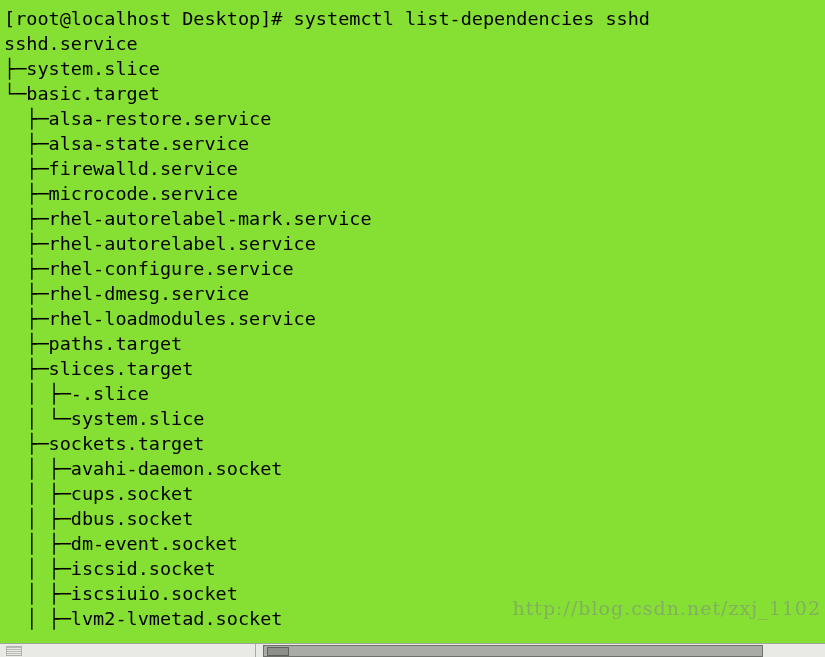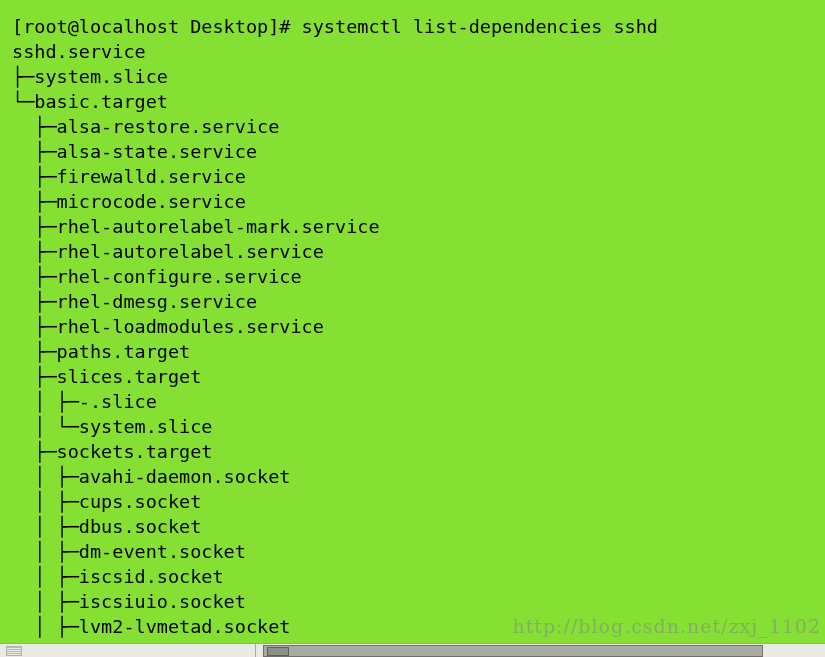--- a/index.html
+++ b/index.html
@@ -29,40 +29,40 @@
     height: 643px;
     background: #85e033;
     overflow: hidden;
   }
 
   #term-output {
     position: absolute;
     left: 0;
     top: 0;
     padding: 2px 0 0 0;
-    margin: 12px;
+    margin: 4px;
     font-family: "DejaVu Sans Mono", "Liberation Mono", monospace;
     font-size: 18.5px;
     line-height: 25px;
     color: #000000;
     white-space: pre;
     letter-spacing: 0px;
   }
 
   .term-line {
     height: 25px;
     white-space: pre;
     color: #000000;
   }
 
   
   #watermark {
     position: absolute;
     right: 4px;
-    bottom: 6px;
+    bottom: 24px;
     font-family: "DejaVu Serif", "Liberation Serif", serif;
     font-size: 19px;
     color: rgba(130, 160, 110, 0.75);
     white-space: pre;
     letter-spacing: 1px;
     pointer-events: none;
   }
 
   
   #taskbar {

